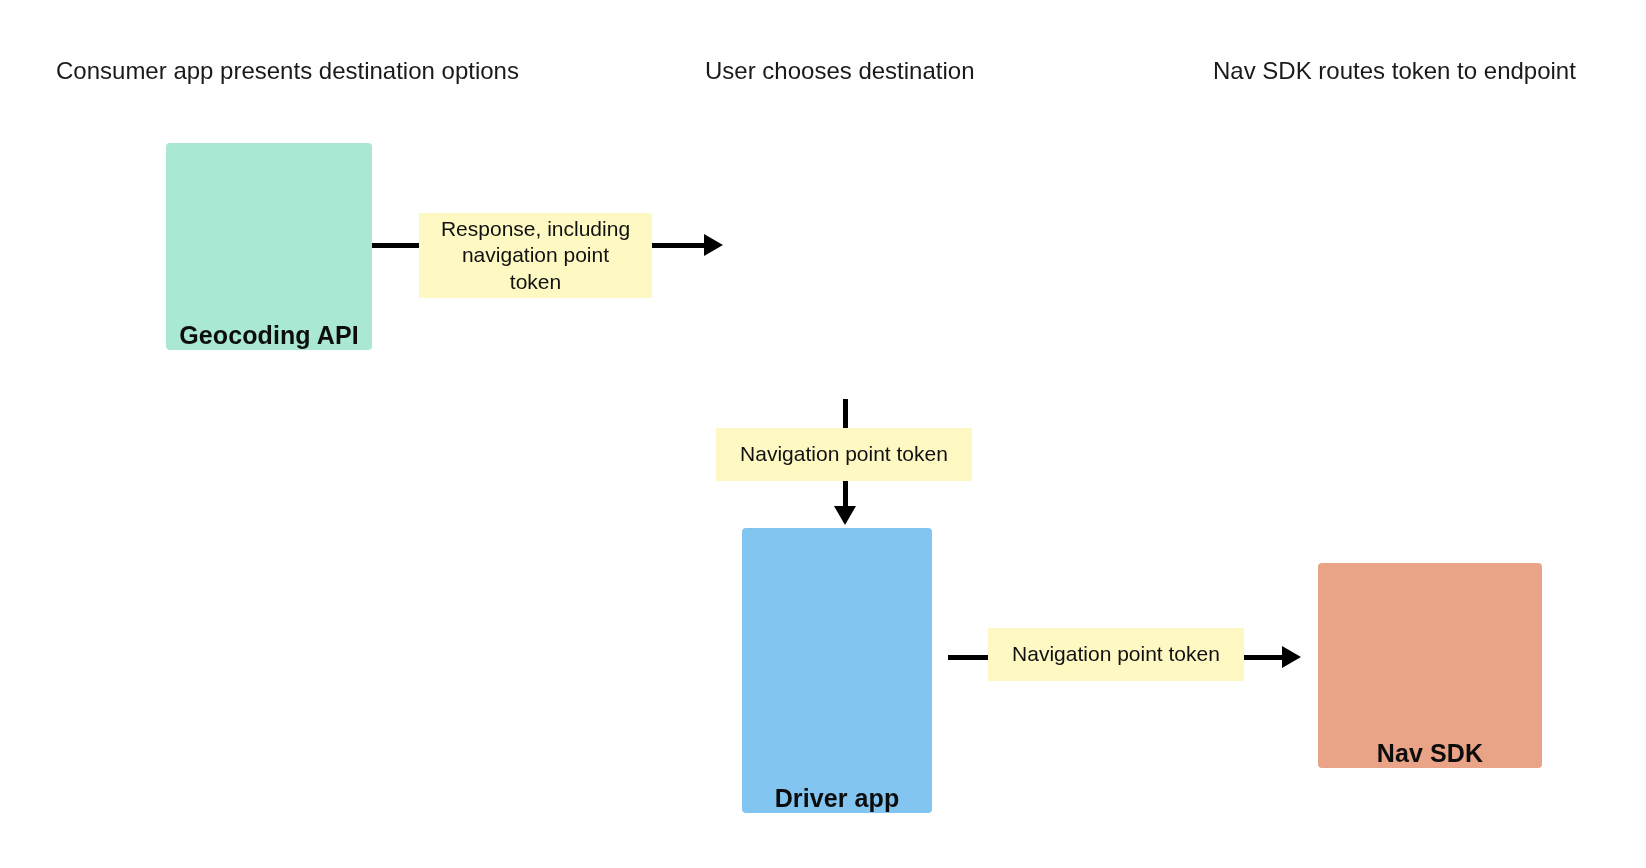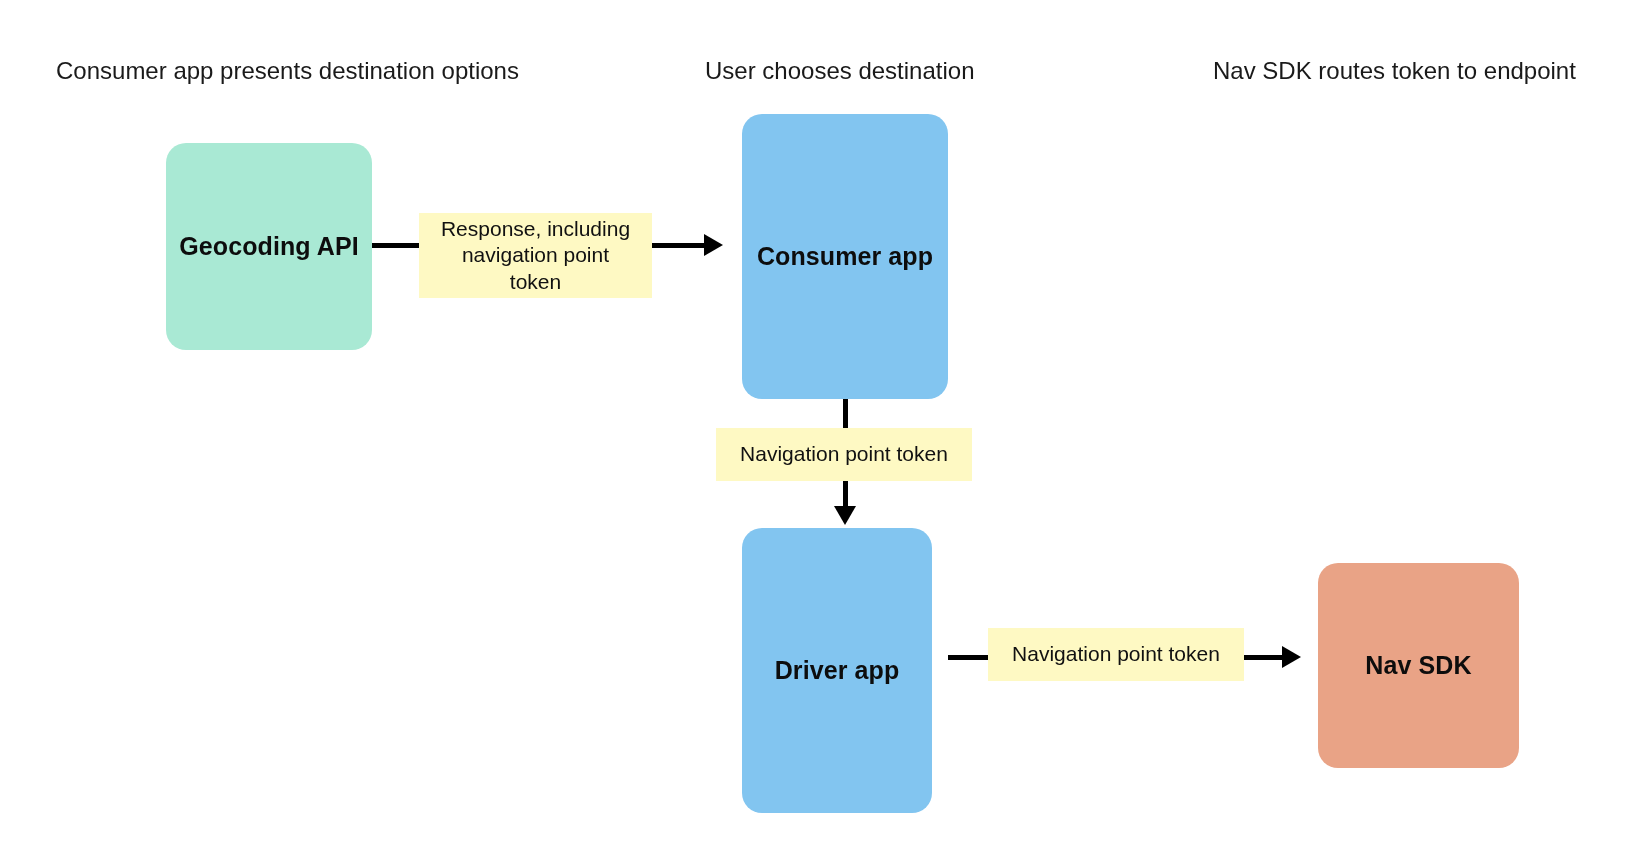--- a/index.html
+++ b/index.html
@@ -29,23 +29,23 @@
     white-space: nowrap;
     line-height: 1.2;
   }
   #heading-consumer  { left: 56px;   top: 57px; }
   #heading-user      { left: 705px;  top: 57px; }
   #heading-navsdk    { left: 1213px; top: 57px; }
 
   
   .node {
     position: absolute;
-    border-radius: 20px;
+    border-radius: 4px;
     display: flex;
-    align-items: center;
+    align-items: flex-end;
     justify-content: center;
     box-sizing: border-box;
   }
   .node-label {
     font-size: 25px;
     font-weight: 700;
     color: #0d0d0d;
     text-align: center;
     letter-spacing: 0.1px;
   }
@@ -60,21 +60,21 @@
     width: 206px; height: 285px;
     background: #82c5f0;
   }
   #node-driver {
     left: 742px;  top: 528px;
     width: 190px; height: 285px;
     background: #82c5f0;
   }
   #node-navsdk {
     left: 1318px; top: 563px;
-    width: 201px; height: 205px;
+    width: 224px; height: 205px;
     background: #e9a386;
   }
 
   
   .connector {
     position: absolute;
     background: #000000;
   }
   .conn-h { height: 5px; }
   .conn-v { width: 5px; }
@@ -153,23 +153,20 @@
   <div class="connector conn-v" id="line-consumer-driver"></div>
   <div class="arrowhead arrow-down" id="head-consumer-driver"></div>
 
   <div class="connector conn-h" id="line-driver-navsdk"></div>
   <div class="arrowhead arrow-right" id="head-driver-navsdk"></div>
 
   <div class="node" id="node-geocoding">
     <span class="node-label">Geocoding API</span>
   </div>
 
-  <div class="node" id="node-consumer">
-    <span class="node-label">Consumer app</span>
-  </div>
 
   <div class="node" id="node-driver">
     <span class="node-label">Driver app</span>
   </div>
 
   <div class="node" id="node-navsdk">
     <span class="node-label">Nav SDK</span>
   </div>
 
   <div class="edge-label" id="label-response">

